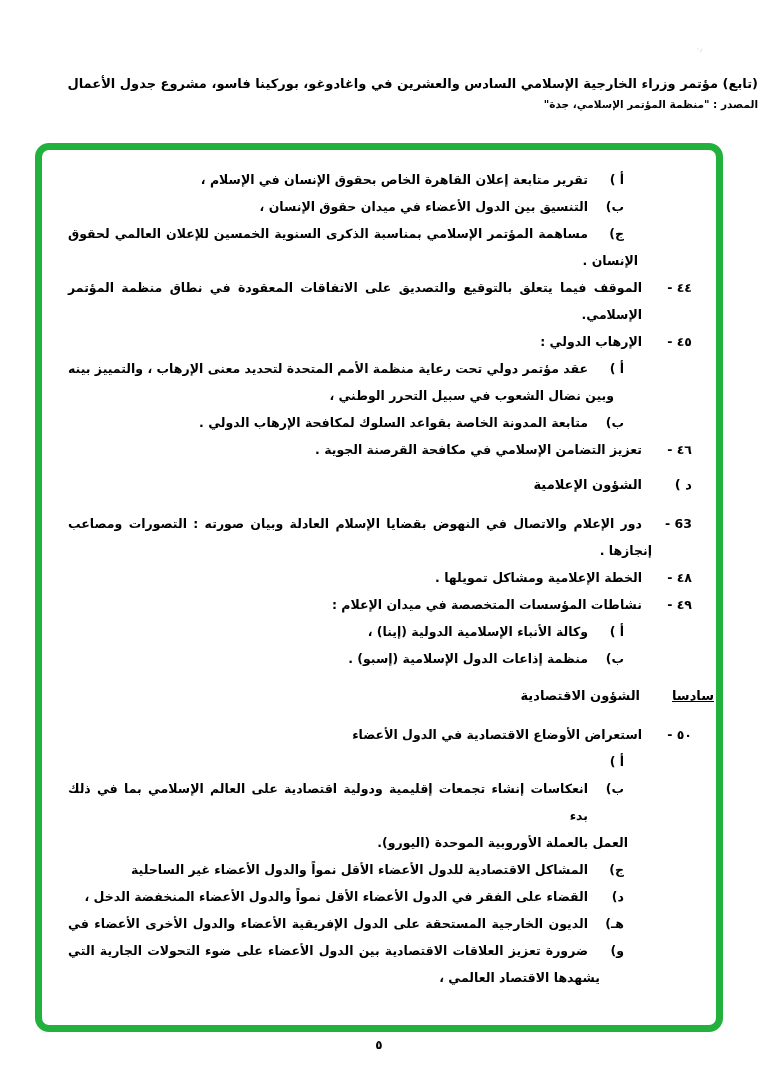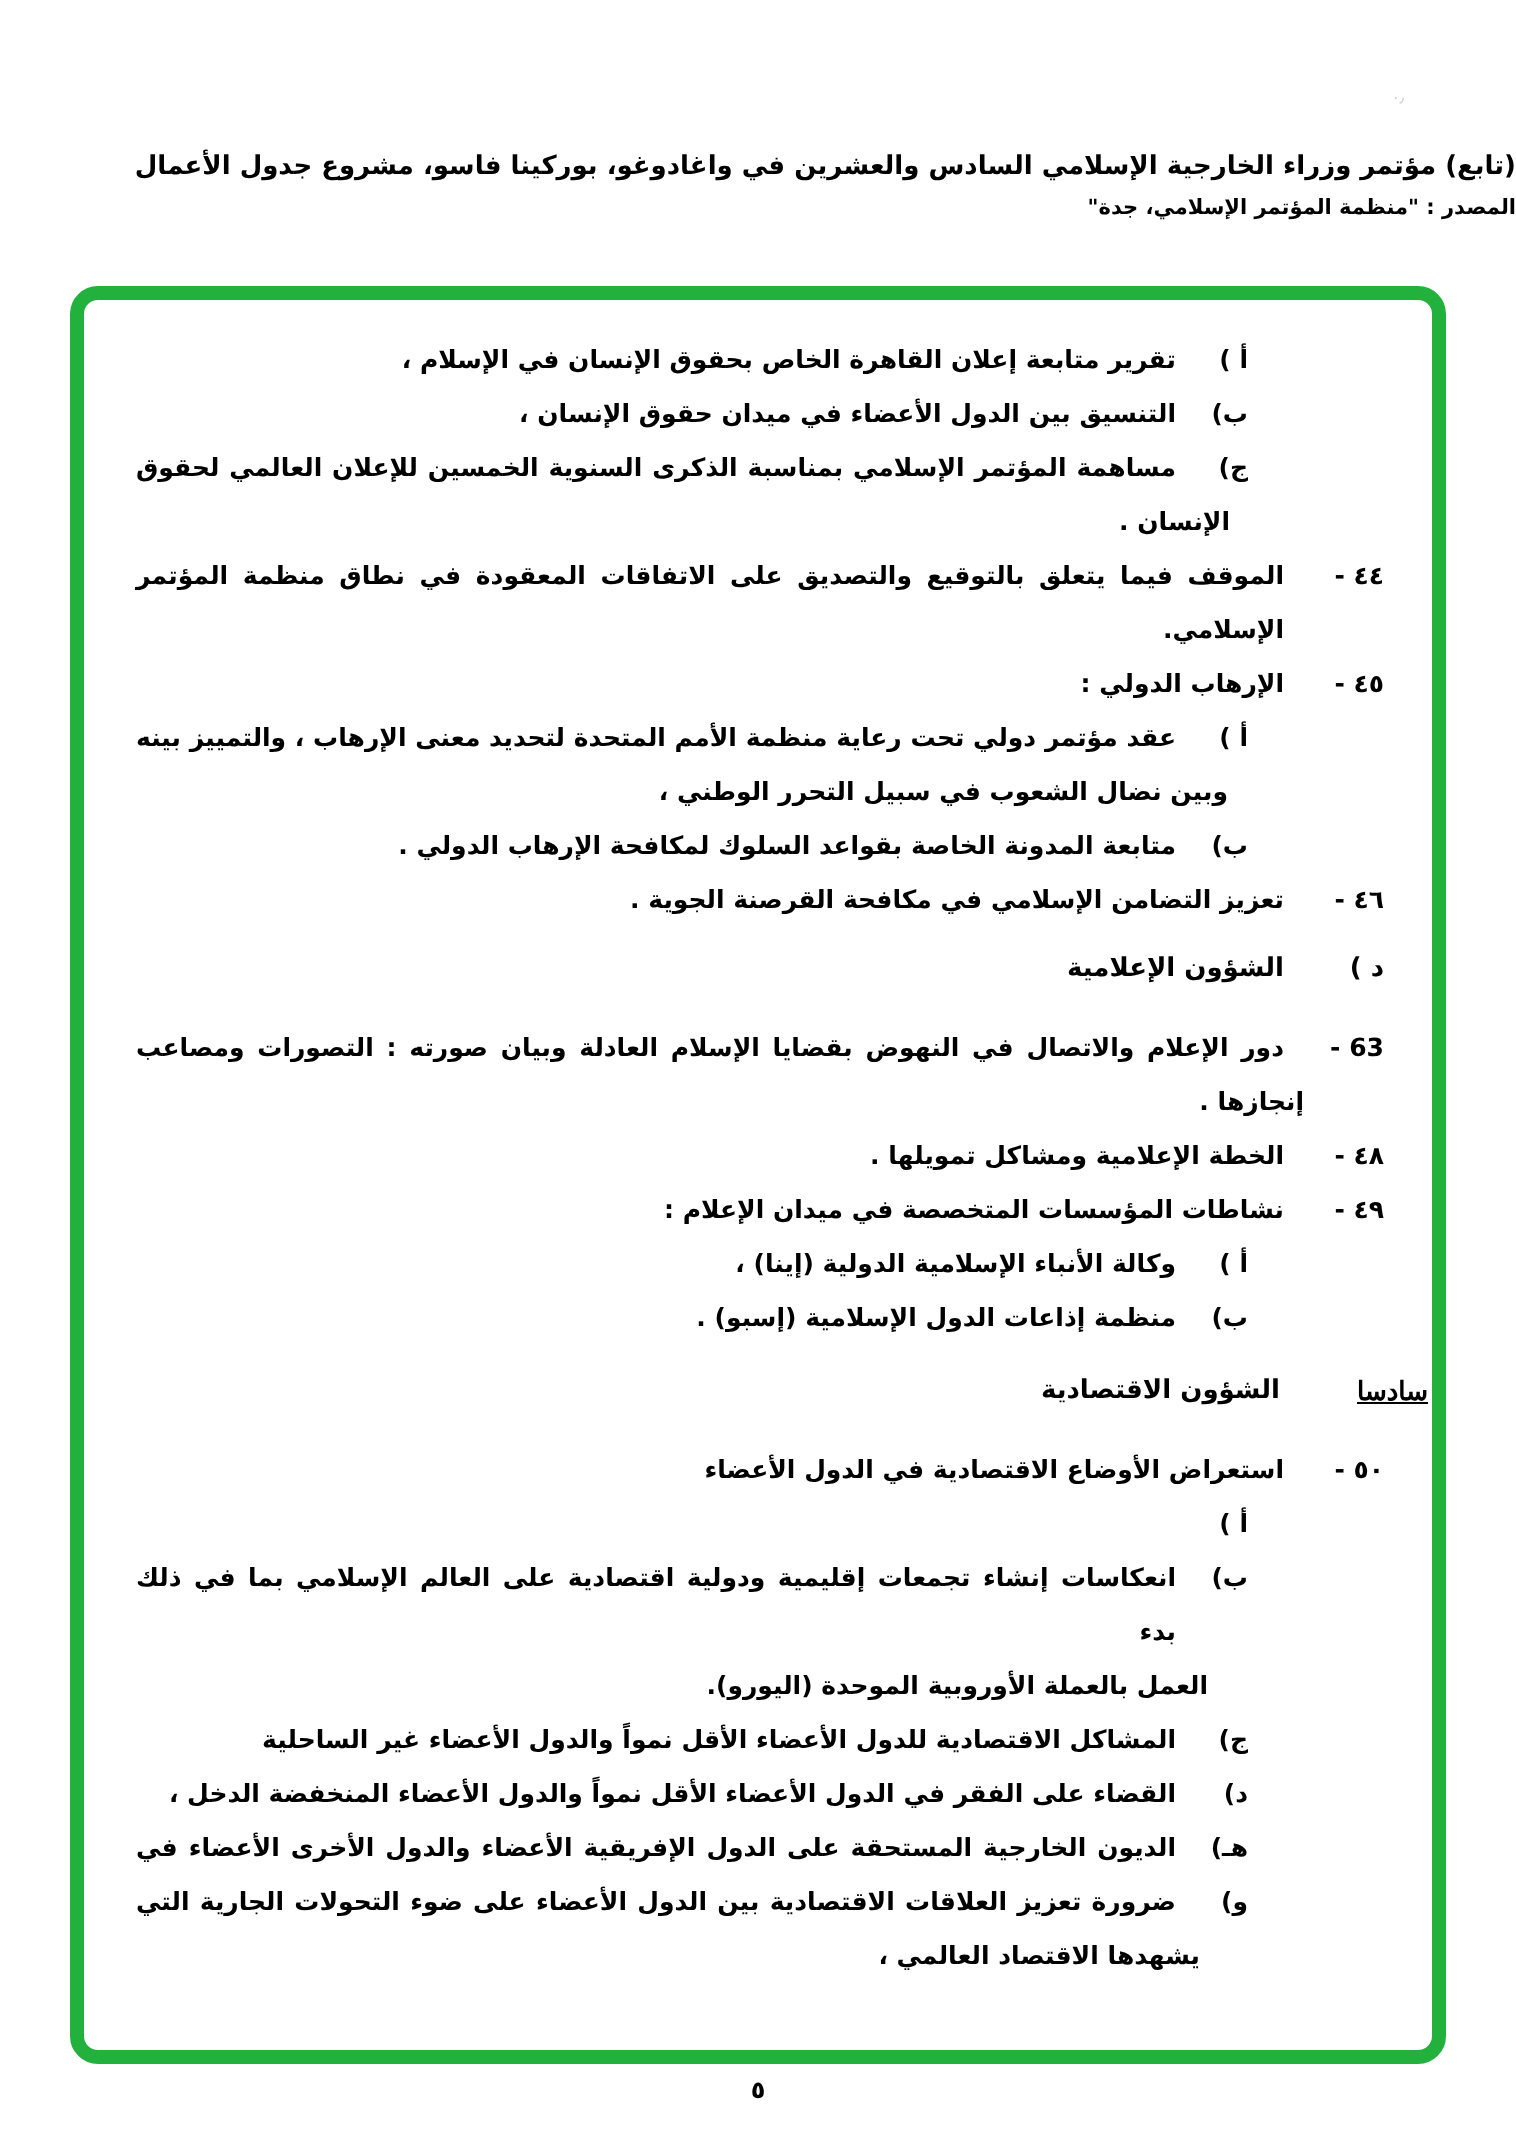--- a/index.html
+++ b/index.html
@@ -51,28 +51,28 @@
     padding-left:26px;
   }
   .line .marker{flex:none;white-space:nowrap;}
   .line .text{flex:1 1 auto;text-align:right;white-space:nowrap;overflow:visible;}
   .line--num{padding-right:24px;}
   .line--num .marker{width:50px;}
   .line--sec{padding-right:24px;font-size:13px;}
   .line--sec .marker{width:50px;}
   .line--sec .text{flex:none;}
   .line--sec2{padding-right:2px;font-size:13px;}
-  .line--sec2 .marker{width:58px;text-decoration:underline;font-family:Liberation Serif, serif;}
+  .line--sec2 .marker{width:58px;text-decoration:underline;}
   .line--sec2 .text{flex:none;margin-right:16px;}
   .line--sub{padding-right:92px;}
   .line--sub .marker{width:36px;}
   .line--num-cont{padding-right:64px;align-items:flex-end;}
-  .line--sub-cont{padding-right:101px;}
+  .line--sub-cont{padding-right:78px;}
   .line--sub-cont2{padding-right:102px;}
-  .line--sub-cont3{padding-right:112px;}
+  .line--sub-cont3{padding-right:88px;}
   .line--sub-cont4{padding-right:116px;justify-content:flex-end;}
   .line.justify .text{
     white-space:normal;
     text-align:justify;
     text-align-last:justify;
     -moz-text-align-last:justify;
   }
   .page-footer{
     position:absolute;left:0;right:0;top:1038px;
     text-align:center;

